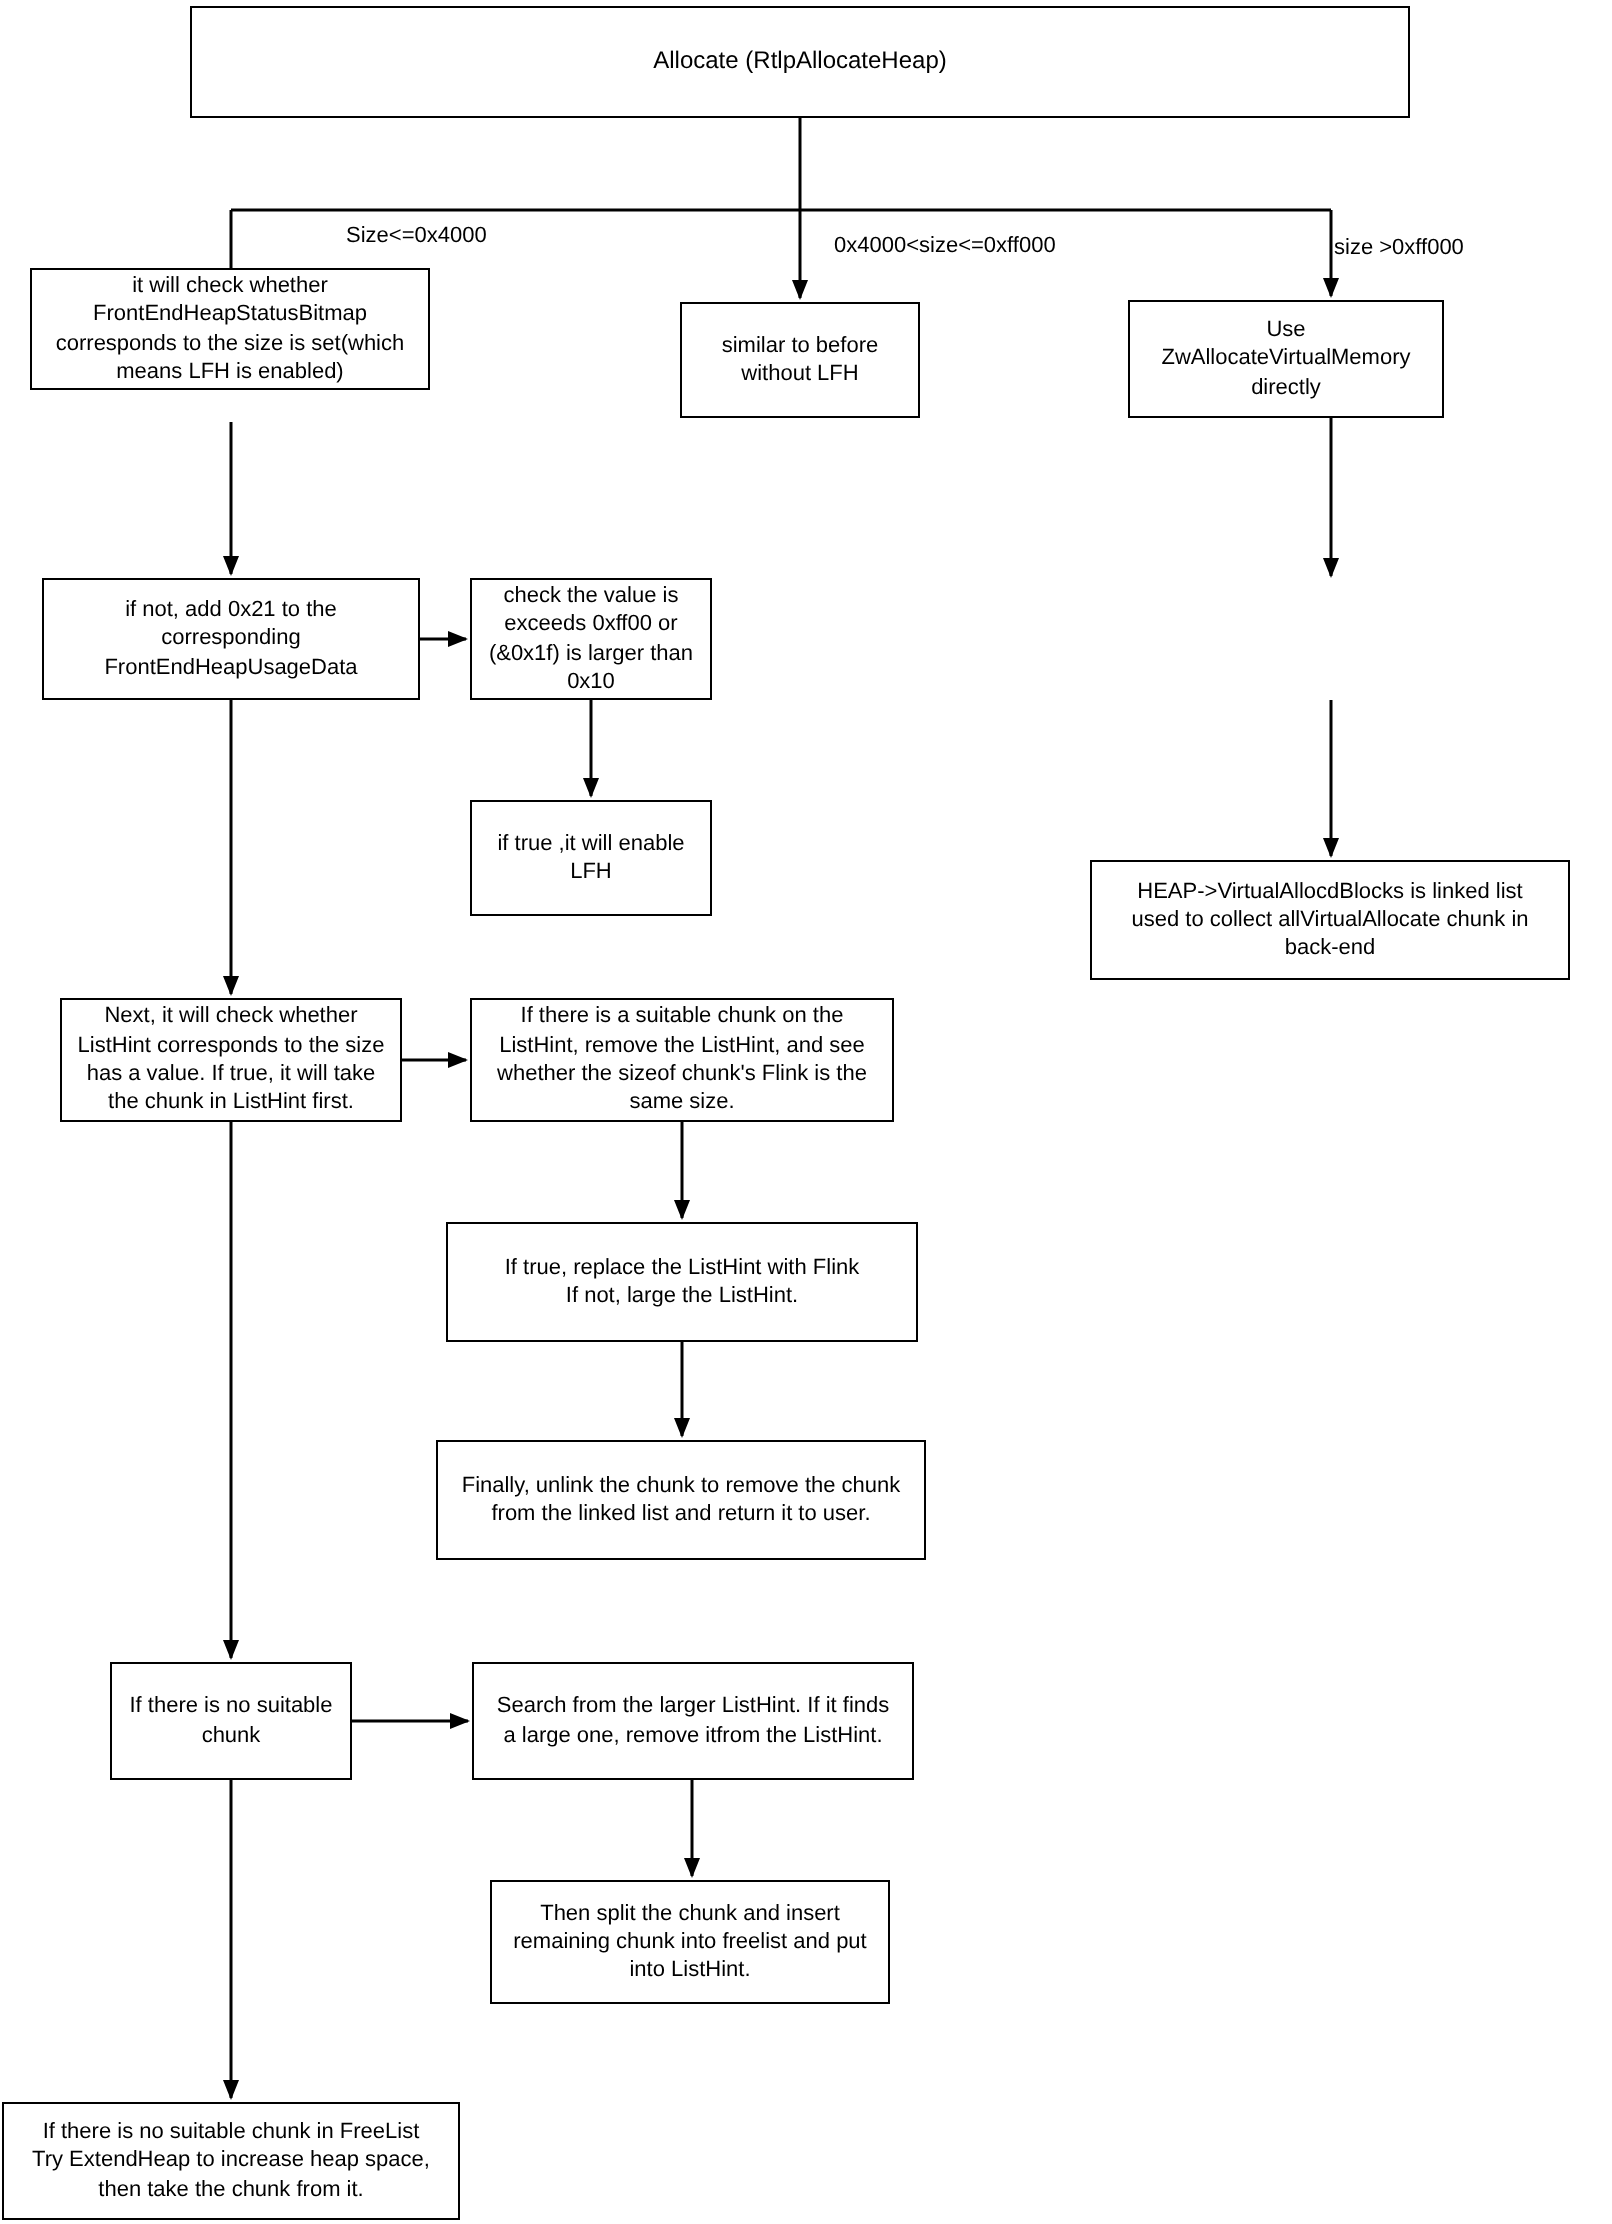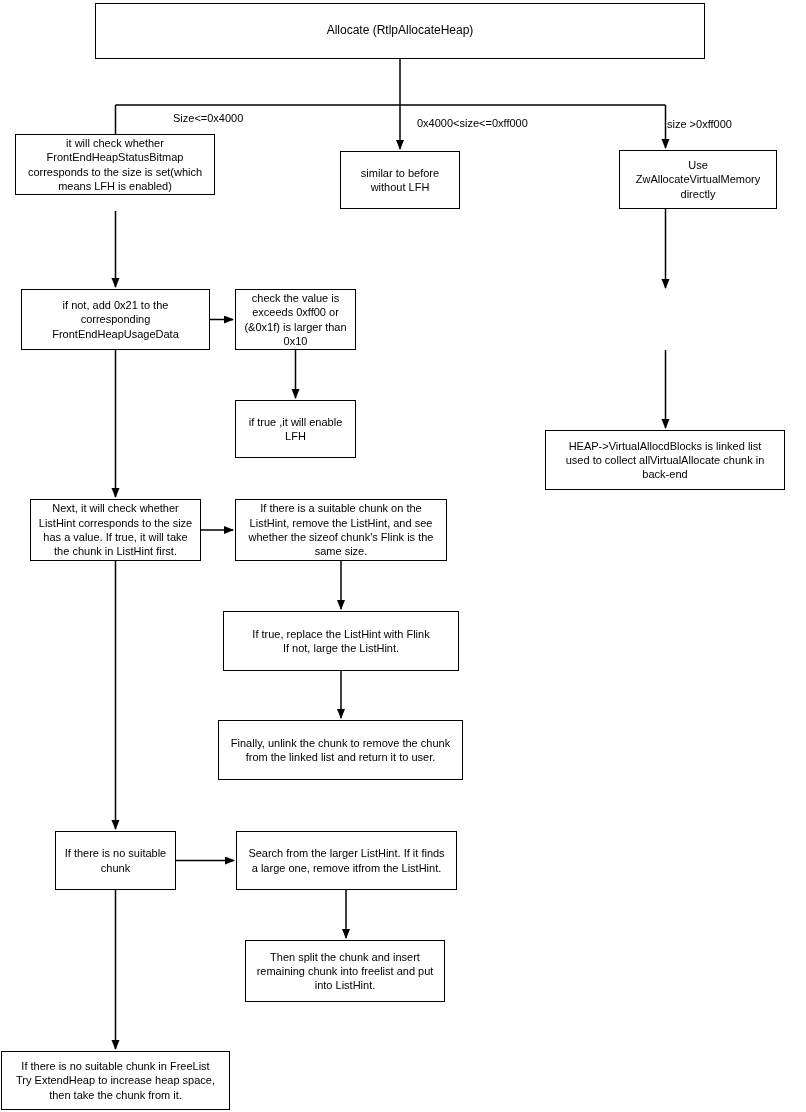--- a/index.html
+++ b/index.html
@@ -82,21 +82,21 @@
   <div class="node title" style="left:95px; top:3px; width:610px; height:56px;">Allocate (RtlpAllocateHeap)</div>
 
   <div class="node" style="left:15px; top:134px; width:200px; height:61px;">it will check whether
 FrontEndHeapStatusBitmap
 corresponds to the size is set(which
 means LFH is enabled)</div>
 
   <div class="node" style="left:340px; top:151px; width:120px; height:58px;">similar to before
 without LFH</div>
 
-  <div class="node" style="left:619px; top:150px; width:158px; height:59px;">Use
+  <div class="node" style="left:564px; top:150px; width:158px; height:59px;">Use
 ZwAllocateVirtualMemory
 directly</div>
 
   <div class="node" style="left:21px; top:289px; width:189px; height:61px;">if not, add 0x21 to the
 corresponding
 FrontEndHeapUsageData</div>
 
   <div class="node" style="left:235px; top:289px; width:121px; height:61px;">check the value is
 exceeds 0xff00 or
 (&amp;0x1f) is larger than

